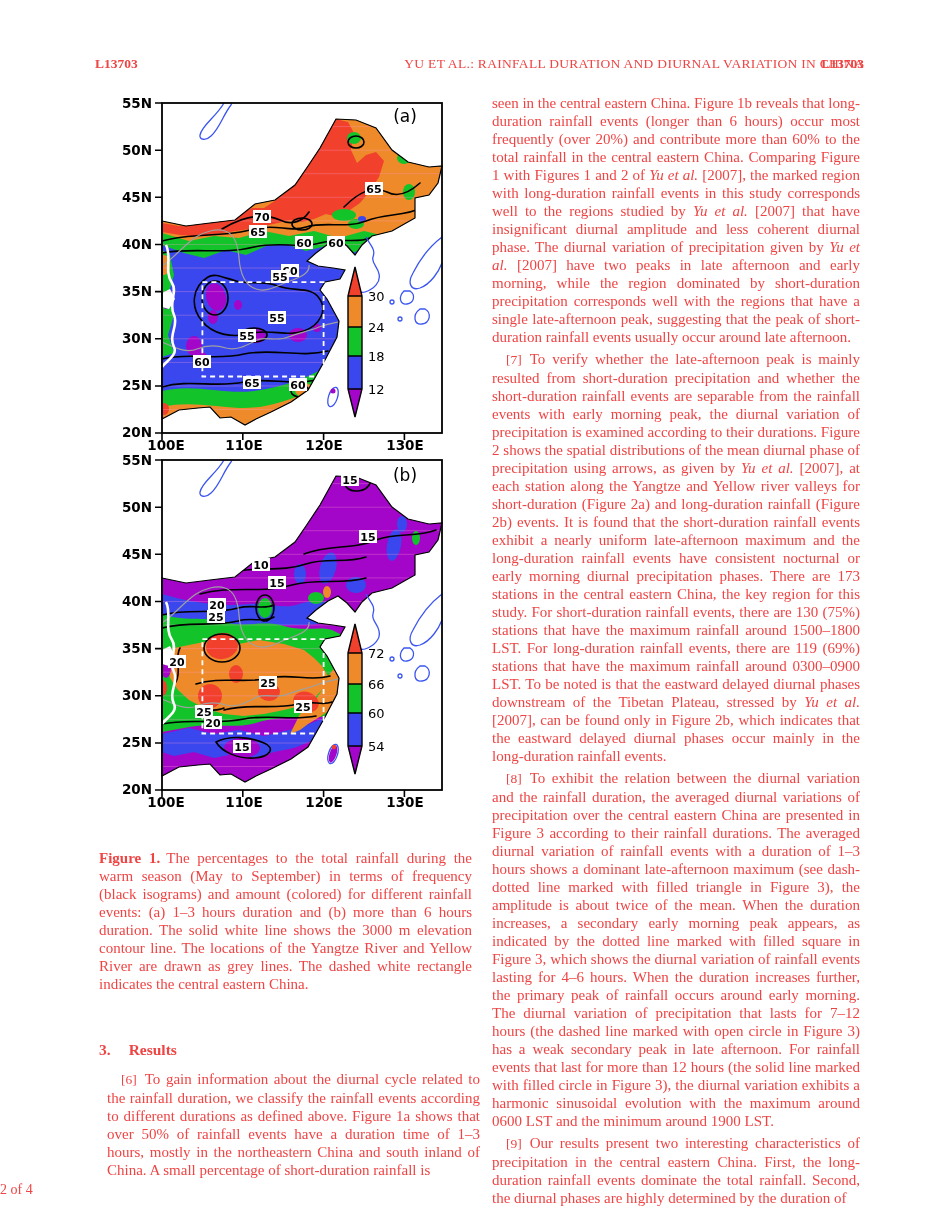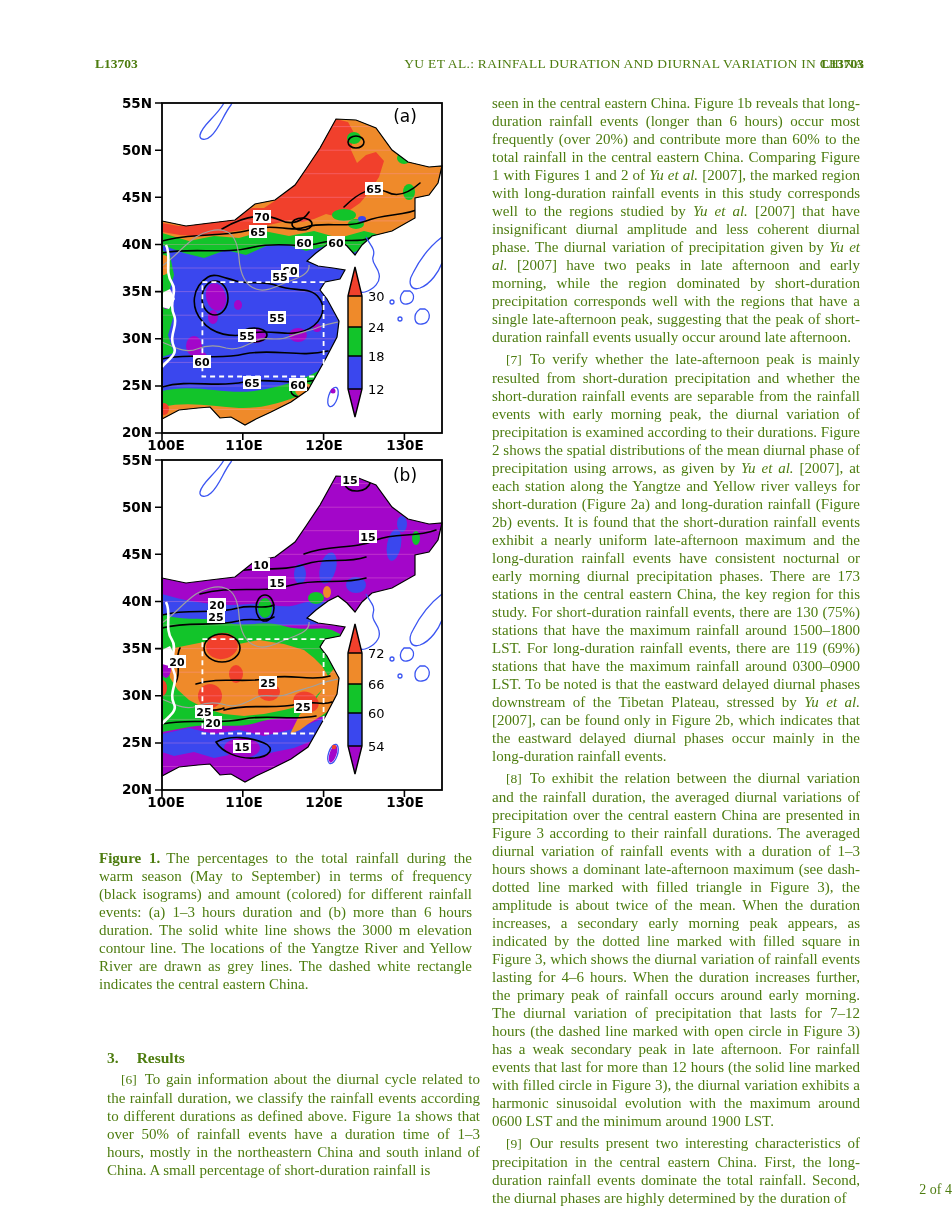--- a/index.html
+++ b/index.html
@@ -1,35 +1,35 @@
 <!DOCTYPE html>
 <html><head>
 <meta charset="utf-8">
 <style>
   html,body{margin:0;padding:0;background:#ffffff;}
   .page{position:relative;width:952px;height:1232px;background:#fff;overflow:hidden;
-        font-family:"Liberation Serif",serif;color:#4d7c0f;}
+        font-family:"Liberation Serif",serif;color:#ef4444;}
   
   .hdr{position:absolute;top:56px;left:95px;right:88px;height:18px;font-size:13.5px;}
   .hdr .hl{position:absolute;left:0;top:0;font-weight:bold;}
   .hdr .hc{position:absolute;left:0;right:0;text-align:right;letter-spacing:.3px;}
   .hdr .hr{position:absolute;right:0;top:0;font-weight:bold;}
   
   .col-left{position:absolute;left:95px;top:95px;width:373px;height:1090px;}
   .col-right{position:absolute;left:488px;top:90px;width:376px;}
   p.body{font-size:15px;line-height:18px;text-align:justify;margin:4px;}
   p.ind{text-indent:14px;}
   .pmark{font-size:13.5px;padding-right:8px;}
   .caption{position:absolute;left:0;top:750px;width:373px;}
   .cap-label{font-weight:bold;padding-right:6px;}
   .cont-para{position:absolute;left:0;top:886px;width:373px;}
-  .sec-head{position:absolute;left:0;top:942px;width:373px;font-size:15.5px;font-weight:bold;margin:12px;}
+  .sec-head{position:absolute;left:0;top:942px;width:373px;font-size:15.5px;font-weight:bold;margin:4px;}
   .sec-title{margin-left:18px;}
   .para6{position:absolute;left:8px;top:971px;width:373px;}
-  .footer{position:absolute;left:0;right:0;top:1182px;text-align:right;font-size:14px;}
+  .footer{position:absolute;left:0;right:0;top:1182px;text-align:left;font-size:14px;}
   
   .map-svg{position:absolute;left:9px;}
   .map-a{top:0;}
   .map-b{top:357px;}
   .tickl{font:bold 13.5px "DejaVu Sans",sans-serif;fill:#000;}
   .clab{font:bold 11px "DejaVu Sans",sans-serif;fill:#000;}
   .plab{font:17px "DejaVu Sans",sans-serif;fill:#000;}
   .cbl{font:13px "DejaVu Sans",sans-serif;fill:#000;}
   .contour{fill:none;stroke:#000;stroke-width:1.6;stroke-linejoin:round;stroke-linecap:round;}
   .grid{stroke:#ff9ad2;stroke-width:.7;opacity:.45;}

